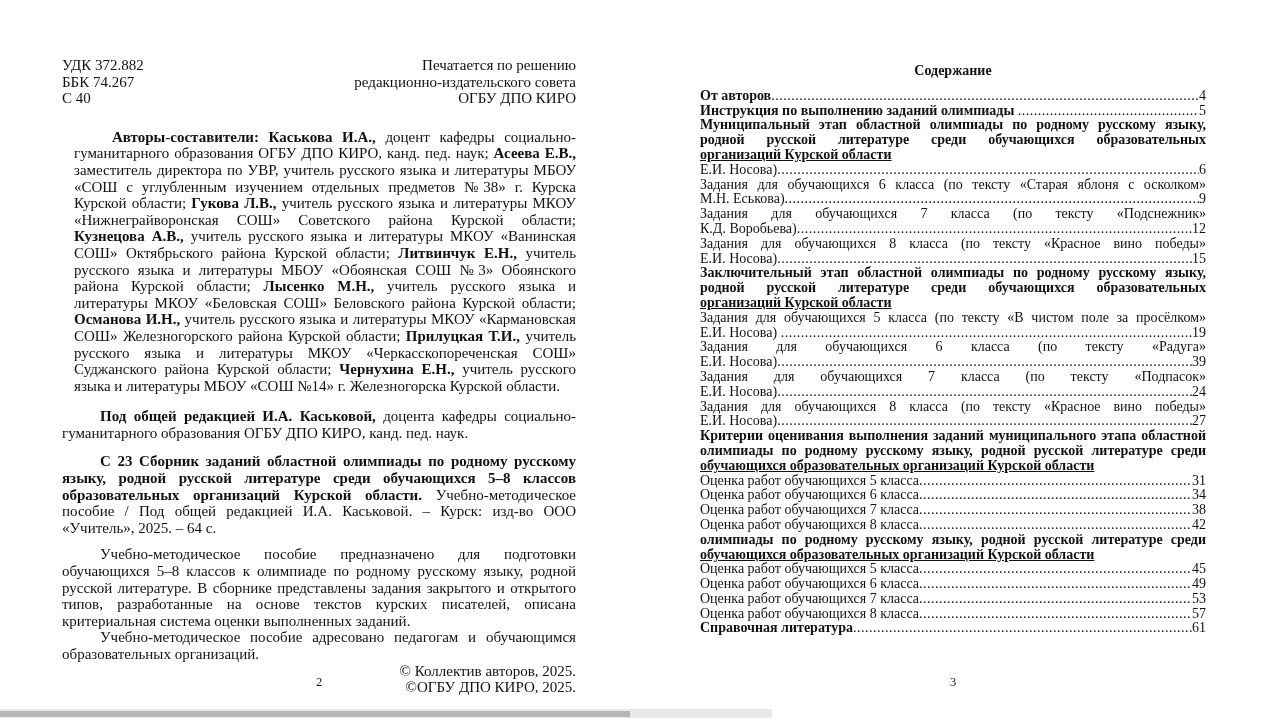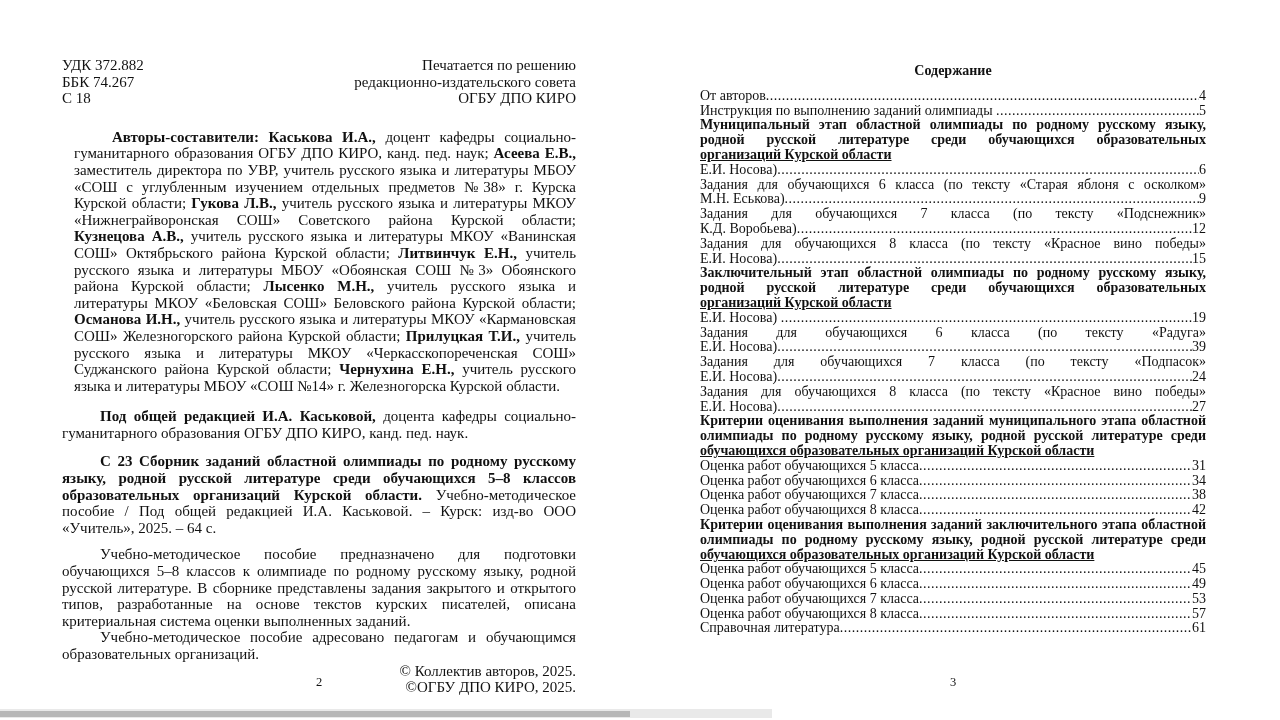--- a/index.html
+++ b/index.html
@@ -36,21 +36,21 @@
   
   .page-right {
     position: absolute;
     left: 700px; top: 64px;
     width: 506px;
     font-size: 14px;
     line-height: 14.8px;
   }
   .toc-title { text-align: center; font-weight: bold; margin-bottom: 10px; }
   .toc-row { display: flex; align-items: baseline; }
-  .toc-row .bold { font-weight: normal; white-space: pre; }
+  .toc-row .bold { font-weight: bold; white-space: pre; }
   .toc-row .plain { white-space: pre; }
   .leader {
     flex: 1 1 auto;
     min-width: 8px;
     overflow: hidden;
     white-space: nowrap;
     letter-spacing: 0.5px;
   }
   .pg { flex: none; }
   .hline { text-align: justify; text-align-last: justify; font-weight: bold; }
@@ -77,21 +77,21 @@
 </head>
 <body>
 
 <div class="screen">
 
   <div class="page-left">
     <div class="meta-row">
       <div class="meta-left">
         <div>УДК 372.882</div>
         <div>ББК 74.267</div>
-        <div>С 18</div>
+        <div>С 40</div>
       </div>
       <div class="meta-right">
           <div>Печатается по решению</div>
           <div>редакционно-издательского совета</div>
           <div>ОГБУ ДПО КИРО</div>
         </div>
     </div>
 
     <p class="authors p-indent"><span style="font-weight: bold;">Авторы-составители: Каськова И.А.,</span><span> доцент кафедры социально-гуманитарного образования ОГБУ ДПО КИРО, канд. пед. наук; </span><span style="font-weight: bold;">Асеева Е.В.,</span><span> заместитель директора по УВР, учитель русского языка и литературы МБОУ «СОШ с углубленным изучением отдельных предметов №38» г. Курска Курской области; </span><span style="font-weight: bold;">Гукова Л.В.,</span><span> учитель русского языка и литературы МКОУ «Нижнеграйворонская СОШ» Советского района Курской области; </span><span style="font-weight: bold;">Кузнецова А.В.,</span><span> учитель русского языка и литературы МКОУ «Ванинская СОШ» Октябрьского района Курской области; </span><span style="font-weight: bold;">Литвинчук Е.Н.,</span><span> учитель русского языка и литературы МБОУ «Обоянская СОШ №3» Обоянского района Курской области; </span><span style="font-weight: bold;">Лысенко М.Н.,</span><span> учитель русского языка и литературы МКОУ «Беловская СОШ» Беловского района Курской области; </span><span style="font-weight: bold;">Османова И.Н.,</span><span> учитель русского языка и литературы МКОУ «Кармановская СОШ» Железногорского района Курской области; </span><span style="font-weight: bold;">Прилуцкая Т.И.,</span><span> учитель русского языка и литературы МКОУ «Черкасскопореченская СОШ» Суджанского района Курской области; </span><span style="font-weight: bold;">Чернухина Е.Н.,</span><span> учитель русского языка и литературы МБОУ «СОШ №14» г. Железногорска Курской области.</span></p>
     <p class="edited p-indent"><span style="font-weight: bold; margin-top: 46px;">Под общей редакцией И.А. Каськовой,</span><span> доцента кафедры социально-гуманитарного образования ОГБУ ДПО КИРО, канд. пед. наук.</span></p>
@@ -152,20 +152,21 @@
             <span class="leader">....................................................................................................................................................................................................................................................................</span>
             <span class="pg">15</span>
           </div>
         </div>
         <div>
           <div class="hline">Заключительный этап областной олимпиады по родному русскому языку,</div>
           <div class="hline">родной русской литературе среди обучающихся образовательных</div>
           <div class="hline last">организаций Курской области</div>
         </div>
         <div>
+          <div class="jline">Задания для обучающихся 5 класса (по тексту «В чистом поле за просёлком»</div>
           <div class="toc-row">
             <span class="plain">Е.И. Носова) </span>
             <span class="leader">....................................................................................................................................................................................................................................................................</span>
             <span class="pg">19</span>
           </div>
         </div>
         <div>
           <div class="jline">Задания для обучающихся 6 класса (по тексту «Радуга»</div>
           <div class="toc-row">
             <span class="plain">Е.И. Носова)</span>
@@ -208,21 +209,20 @@
           <span class="plain">Оценка работ обучающихся 7 класса</span>
           <span class="leader">....................................................................................................................................................................................................................................................................</span>
           <span class="pg">38</span>
         </div>
         <div class="toc-row">
           <span class="plain">Оценка работ обучающихся 8 класса</span>
           <span class="leader">....................................................................................................................................................................................................................................................................</span>
           <span class="pg">42</span>
         </div>
         <div>
-          <div class="hline">Критерии оценивания выполнения заданий заключительного этапа областной</div>
           <div class="hline">олимпиады по родному русскому языку, родной русской литературе среди</div>
           <div class="hline last">обучающихся образовательных организаций Курской области</div>
         </div>
         <div class="toc-row">
           <span class="plain">Оценка работ обучающихся 5 класса</span>
           <span class="leader">....................................................................................................................................................................................................................................................................</span>
           <span class="pg">45</span>
         </div>
         <div class="toc-row">
           <span class="plain">Оценка работ обучающихся 6 класса</span>

